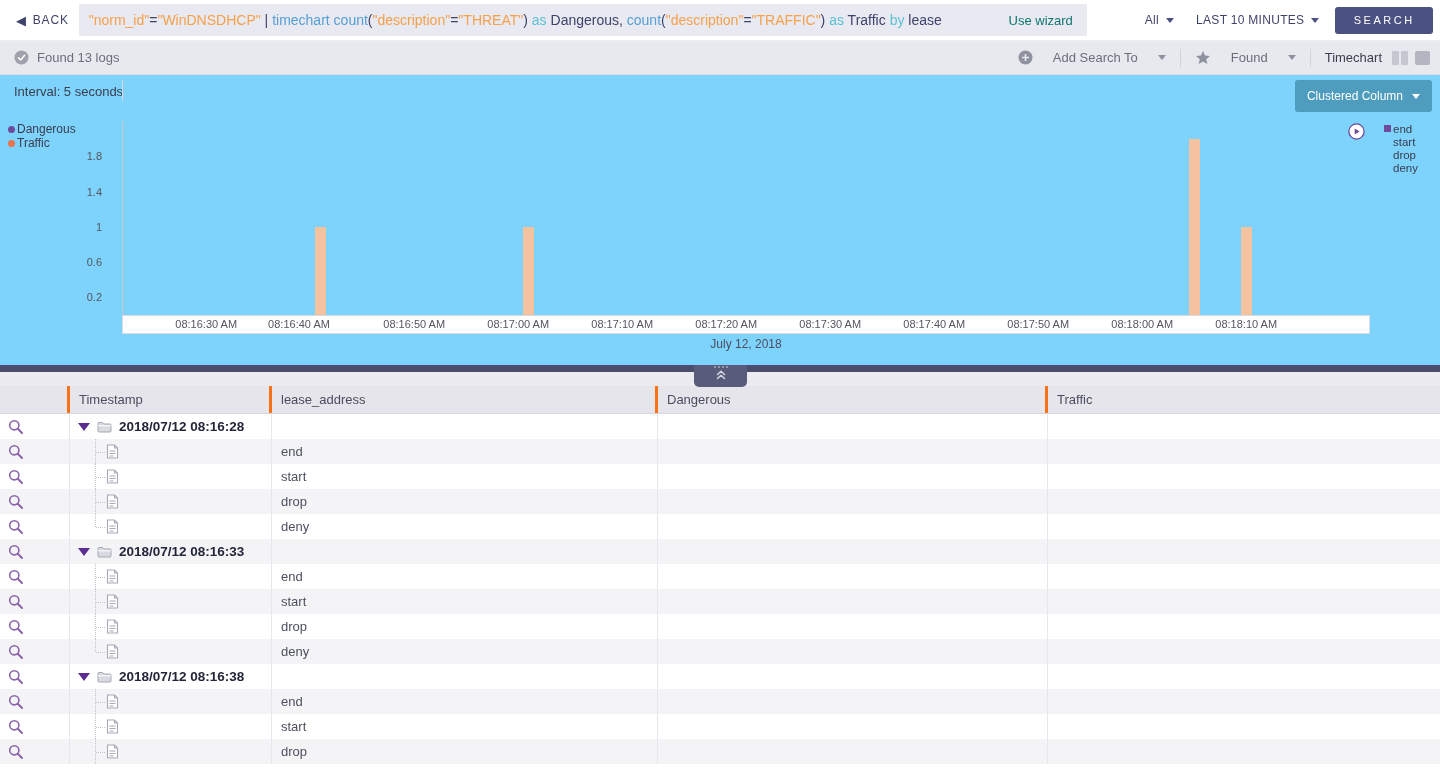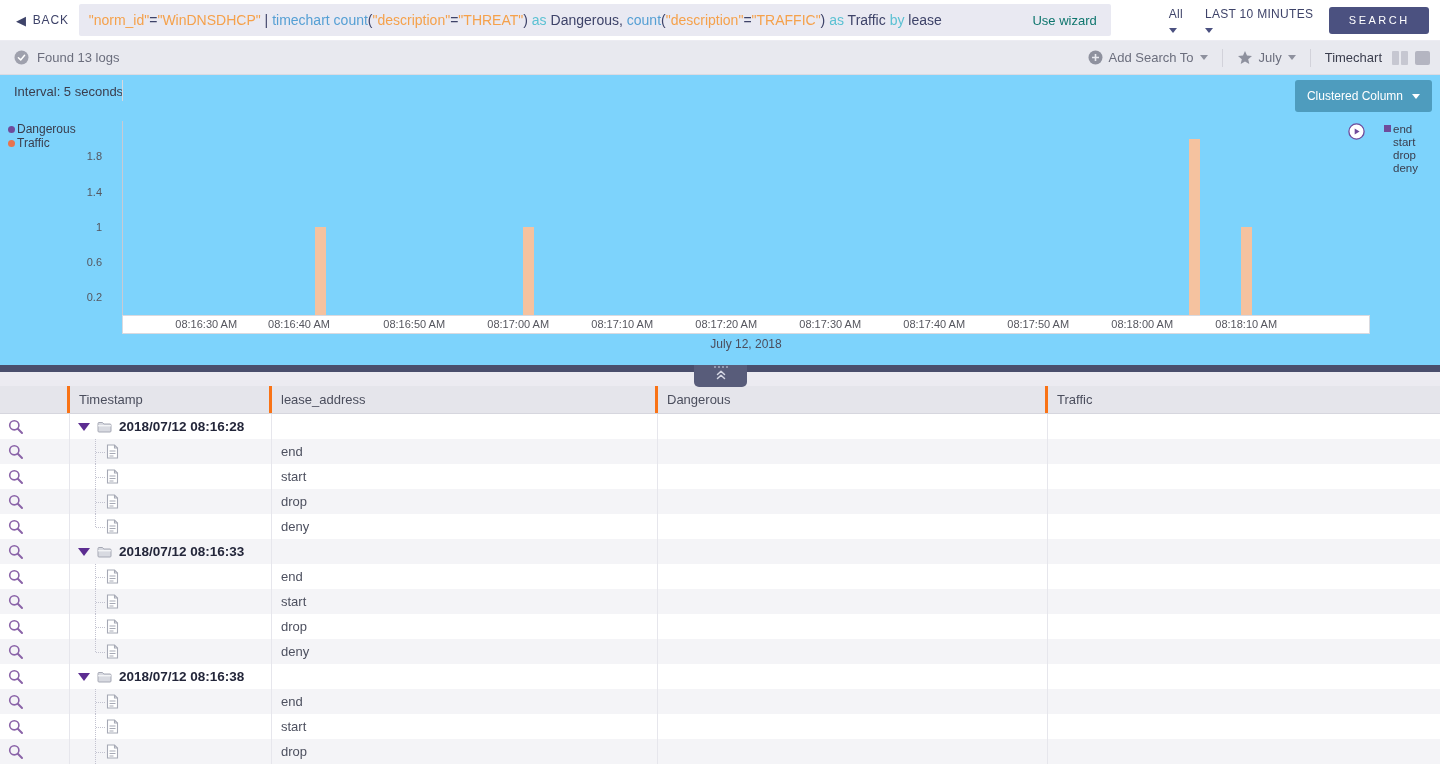--- a/index.html
+++ b/index.html
@@ -9,35 +9,35 @@
   
   .topbar { height:41px; background:#fff; display:flex; align-items:center; border-bottom:1px solid #ececf2; }
   .back { display:flex; align-items:center; gap:6px; margin-left:16px; color:#3E4369;
     font-size:12px; letter-spacing:.8px; cursor:pointer; white-space:nowrap; }
   .back-arrow { font-size:13px; line-height:1; color:#3E4369; }
   .querybox { margin-left:10px; width:1032px; height:32px; background:#E9E9F2; border-radius:2px;
     display:flex; align-items:center; justify-content:space-between; padding:0 14px 0 10px; }
   .query { font-size:14px; white-space:pre; overflow:hidden; }
   .tok-str{color:#F5A14B} .tok-kw{color:#559FD4} .tok-mod{color:#5BC1D3} .tok-plain{color:#3E4369}
   .use-wizard { font-size:13px; color:#0f766e; cursor:pointer; white-space:nowrap; }
-  .scope, .timerange { display:flex; gap:7px; color:#3E4369; font-size:12px;
-    letter-spacing:.3px; cursor:pointer; white-space:nowrap;flex-direction:column; }
+  .scope, .timerange { display:flex; align-items:center; gap:7px; color:#3E4369; font-size:12px;
+    letter-spacing:.3px; cursor:pointer; white-space:nowrap; }
   .scope{ margin-left:58px; } .timerange{ margin-left:22px; }
   .caret { width:0; height:0; border-left:4px solid transparent; border-right:4px solid transparent;
     border-top:5px solid #4B5180; display:inline-block; }
   .search-btn { margin-left:16px; margin-right:7px; width:100px; height:27px; background:#4B5180;
     border:none; border-radius:3px; color:#fff; font-size:11px; letter-spacing:2.5px;
     font-family:"Liberation Sans",sans-serif; cursor:pointer; }
 
   
   .toolbar { height:34px; background:#E8E9EF; border-bottom:1px solid #DBDBE2;
     display:flex; align-items:center; font-size:13px; color:#6B6E7D; }
   .status { display:flex; align-items:center; gap:8px; margin-left:14px; }
   .toolbar-right { margin-left:auto; display:flex; align-items:center; }
-  .tb-item { display:flex; align-items:center; gap:6px; cursor:pointer; color:#6B6E7D; }
+  .tb-item { display:flex; align-items:center; gap:20px; cursor:pointer; color:#6B6E7D; }
   .tb-sep { width:1px; height:18px; background:#D2D2DA; margin:0 14px; }
   .tb-caret{ border-top-color:#8E919E; }
   .view-label { color:#3A3D4D; margin-right:10px; }
   .icon-split { display:flex; gap:2px; margin-right:7px; cursor:pointer; }
   .icon-split i { width:7px; height:14px; background:#C6C7D1; border-radius:1px; display:block; }
   .icon-square { width:15px; height:14px; background:#B4B5C1; border-radius:2px; margin-right:10px; cursor:pointer; }
 
   
   .chart-sec { position:relative; height:290px; background:#7dd3fc; }
   .interval { position:absolute; left:14px; top:9px; font-size:13px; color:#3A3D4D; }
@@ -134,21 +134,21 @@
         <path d="M7.5 4 V11 M4 7.5 H11" stroke="#E8E9EF" stroke-width="1.6"></path>
       </svg>
       <span>Add Search To</span>
       <i class="caret tb-caret"></i>
     </div>
     <div class="tb-sep"></div>
     <div class="tb-item">
       <svg width="16" height="15" viewBox="0 0 16 15">
         <path d="M8 1 L10 5.6 L15 6.1 L11.2 9.3 L12.3 14 L8 11.4 L3.7 14 L4.8 9.3 L1 6.1 L6 5.6 Z" fill="#8E919E"></path>
       </svg>
-      <span>July</span>
+      <span>Found</span>
       <i class="caret tb-caret"></i>
     </div>
     <div class="tb-sep"></div>
     <span class="view-label">Timechart</span>
     <span class="icon-split">
         <i></i>
         <i></i>
       </span>
     <span class="icon-square"></span>
   </div>

